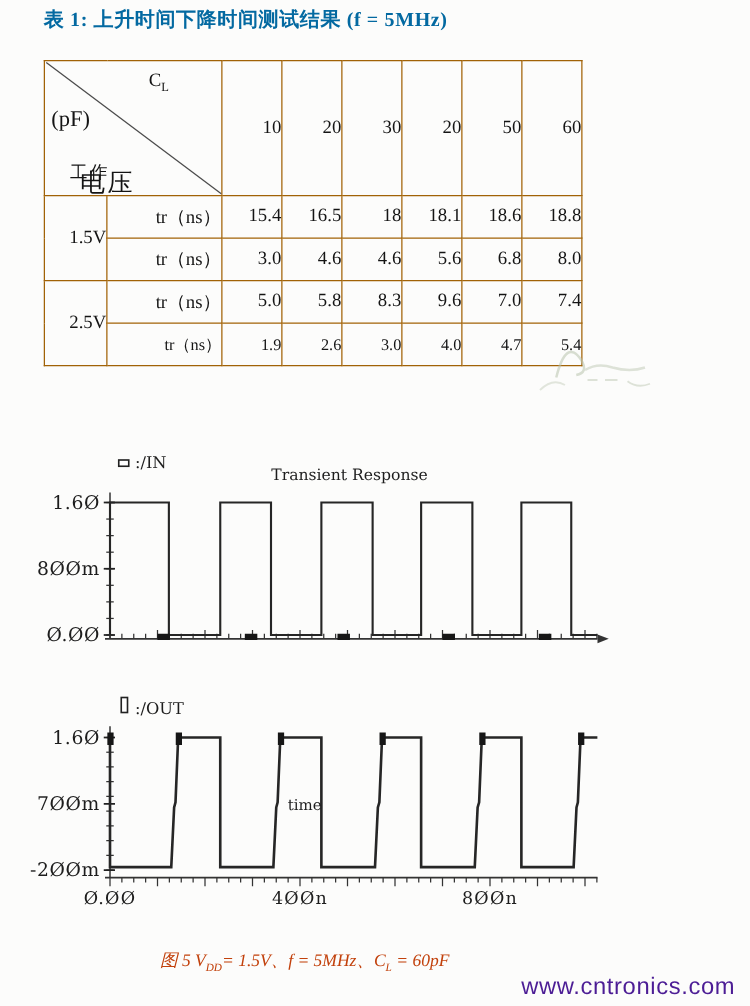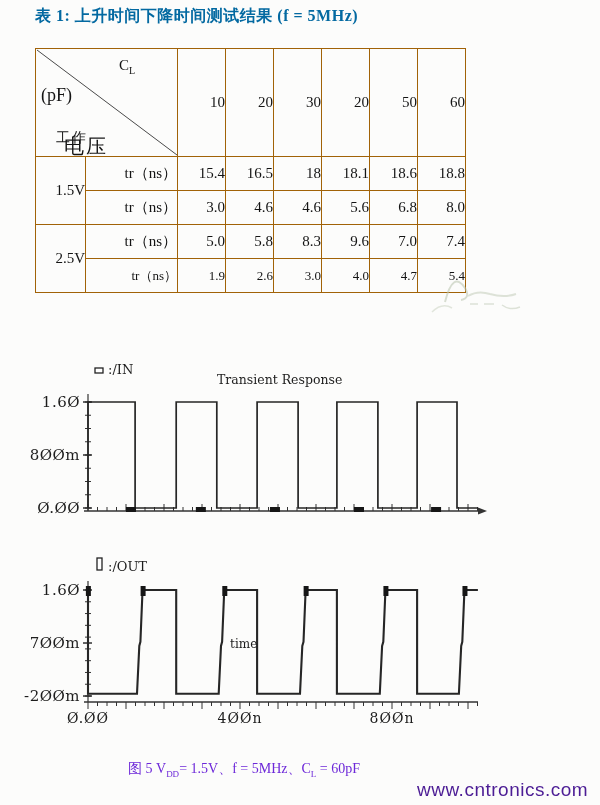--- a/index.html
+++ b/index.html
@@ -24,21 +24,21 @@
   .work{position:absolute;left:20px;top:60px;font-size:14px;letter-spacing:2px;margin-top:20px;}
   .volt{position:absolute;left:28px;top:84px;font-size:20px;letter-spacing:2px;}
   .vcell{font-size:15px;}
   #overlay{position:absolute;left:0;top:0;z-index:3;pointer-events:none;}
   #overlay text{font-family:"DejaVu Serif","Liberation Serif",serif;fill:#1d1d1d;}
   .ylab{font-size:15px;letter-spacing:0.5px;}
   .xlab{font-size:14px;letter-spacing:1px;}
   .leg{font-size:13px;}
   .ptitle{font-size:12.5px;fill:#3a3a3a;}
   .anno{font-size:12px;fill:#2e2e2e;}
-  .caption{position:absolute;left:128px;top:760px;font-size:14px;white-space:nowrap;color:#6d28d9;}
+  .caption{position:absolute;left:128px;top:760px;font-size:14px;white-space:nowrap;color:#c2410c;font-style:italic;}
   .caption sub{font-size:9px;}
   .watermark{position:absolute;left:417px;top:779px;font-size:19px;
              font-family:"Liberation Sans","DejaVu Sans",sans-serif;
              color:#4c1d95;letter-spacing:0.5px;}
 </style>
 </head>
 <body>
 
 <div class="title">表 1: 上升时间下降时间测试结果  (f = 5MHz)</div>
 

